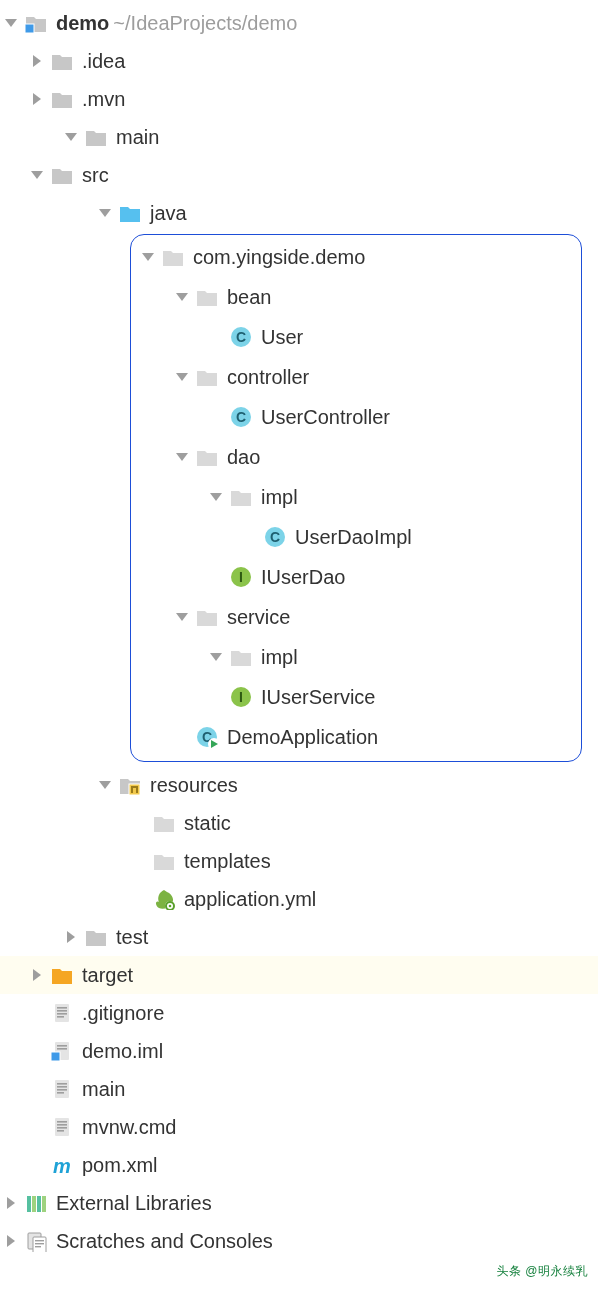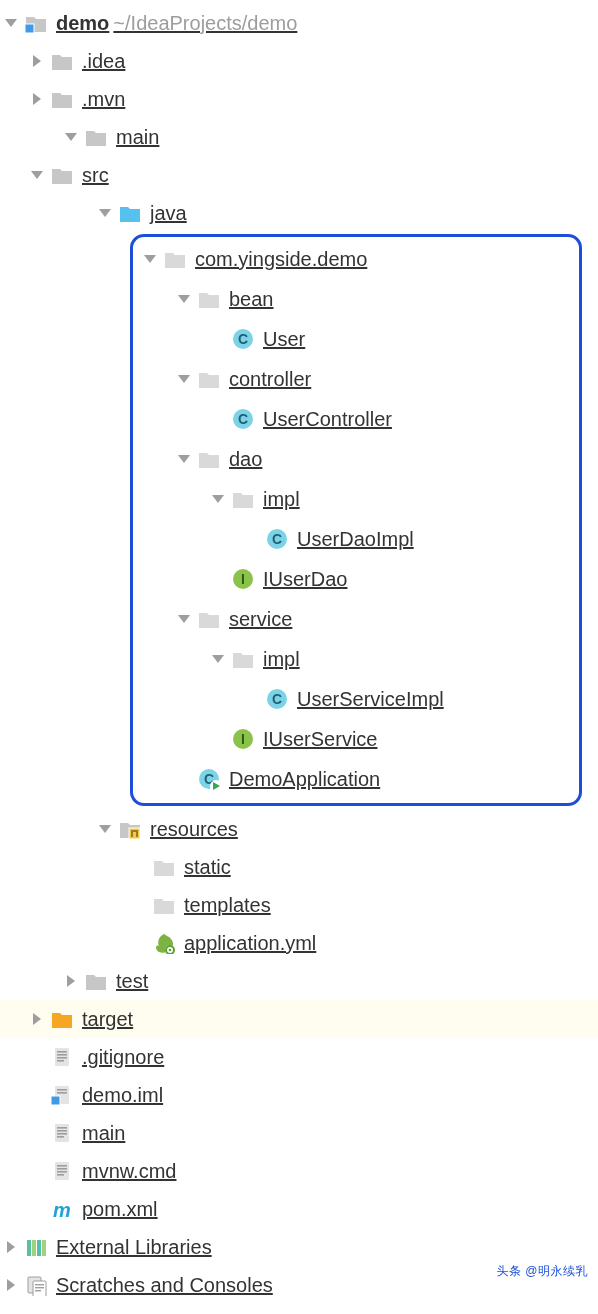--- a/index.html
+++ b/index.html
@@ -11,51 +11,50 @@
     color: #333;
     background: #fff;
   }
   .tree { padding: 4px 0 6px 0; }
   .row {
     display: flex;
     align-items: center;
     height: 38px;
     white-space: nowrap;
     padding-right: 6px;
-    text-decoration: underline;
   }
   .row .arrow {
     width: 14px;
     height: 14px;
     margin-right: 6px;
     flex: 0 0 auto;
     display: inline-flex;
     align-items: center;
     justify-content: center;
   }
   .row .arrow svg { display: block; }
   .row .indent { flex: 0 0 auto; }
   .row .icon { width: 24px; height: 24px; margin-right: 8px; flex: 0 0 auto; display:inline-flex; align-items:center; justify-content:center; }
   .row .label { flex: 0 1 auto; }
   .row .path { color: #9d9d9d; margin-left: 4px; }
   .bold { font-weight: 700; }
   .hi-target { background: #fffdf0; align-items: center; }
   .highlight-box {
-    border: 3px solid #1d4ed8;
+    border: 1px solid #1d4ed8;
     border-radius: 14px;
     margin: 2px 16px 4px 130px;
     padding: 2px 0 4px 0;
   }
   .highlight-box .row { height: 40px; }
   .watermark {
     position: fixed;
     right: 10px;
     bottom: 34px;
     font-size: 12px;
-    color: #1d4ed8;
+    color: #15803d;
     letter-spacing: 0.5px;
   }
 </style>
 </head>
 <body>
 
 <svg width="0" height="0" style="position:absolute">
   <defs>
 
     <g id="arr-right">
@@ -388,29 +387,20 @@
           </svg>
         </span>
       <span class="icon">
           <svg width="22" height="22">
             <use href="#folder-light"></use>
           </svg>
         </span>
       <span class="label">impl</span>
     </div>
 
-    <div class="row">
-      <span class="indent" style="width:132px"></span>
-      <span class="icon">
-          <svg width="22" height="22">
-            <use href="#class-c"></use>
-          </svg>
-        </span>
-      <span class="label">UserServiceImpl</span>
-    </div>
 
     <div class="row">
       <span class="indent" style="width:98px"></span>
       <span class="icon">
           <svg width="22" height="22">
             <use href="#iface-i"></use>
           </svg>
         </span>
       <span class="label">IUserService</span>
     </div>

